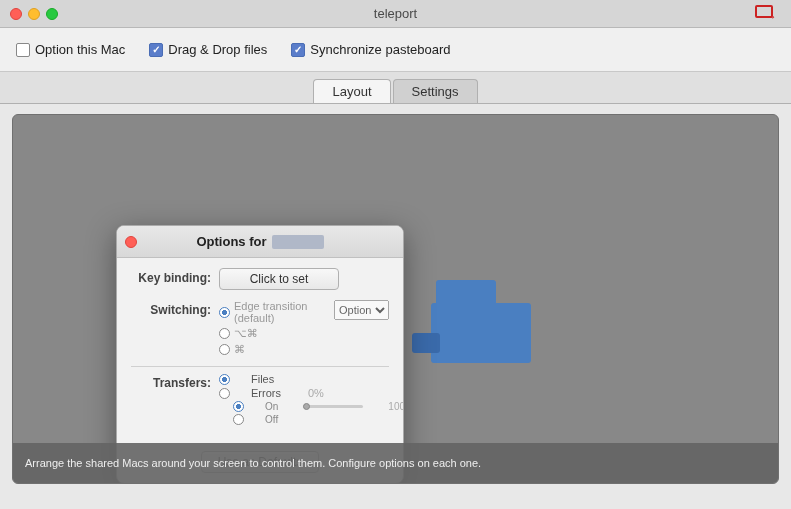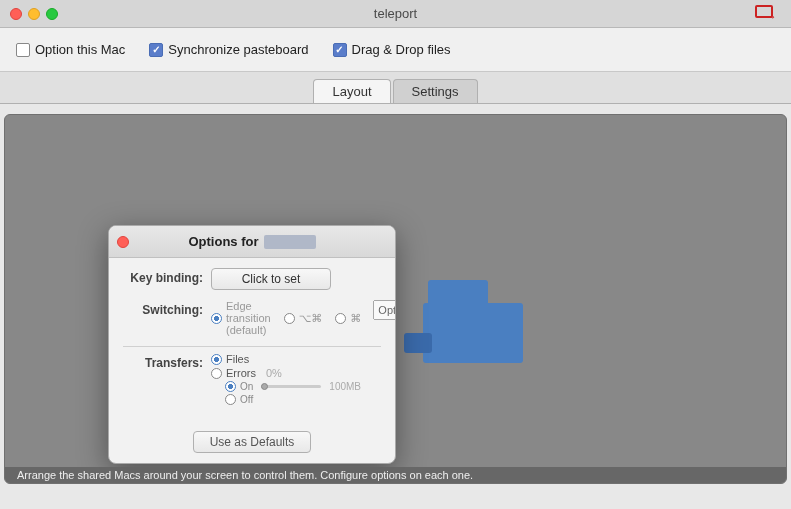--- a/index.html
+++ b/index.html
@@ -128,21 +128,21 @@
     .tab.active {
       background: #f5f5f5;
       border-color: #b0b0b0;
       font-weight: 500;
       text-align: right;
     }
 
     
     .main-content {
       position: relative;
-      margin: 10px 4px;
+      margin: 10px 12px;
       height: 370px;
       background: #888888;
       border-radius: 6px;
       border: 1px solid #707070;
       overflow: hidden;
     }
 
     
     .mac-block {
       position: absolute;
@@ -255,22 +255,22 @@
       padding: 3px 16px;
       font-size: 12px;
       color: #333;
       cursor: pointer;
       min-width: 120px;
       text-align: center;
     }
 
     .radio-group {
       display: flex;
-      flex-direction: row;
-      gap: 13px;
+      flex-direction: column;
+      gap: 3px;
     }
 
     .radio-row {
       display: flex;
       align-items: center;
       gap: 4px;
     }
 
     .radio-dot {
       width: 11px;
@@ -298,21 +298,21 @@
 
     .sub-form {
       display: flex;
       flex-direction: column;
       gap: 2px;
     }
 
     .sub-row {
       display: flex;
       align-items: center;
-      gap: 4px;
+      gap: 21px;
     }
 
     .sub-label {
       font-size: 11px;
       color: #888;
       width: 28px;
     }
 
     .slider-track {
       height: 3px;
@@ -343,21 +343,21 @@
       color: #555;
       cursor: pointer;
     }
 
     
     .status-bar {
       position: absolute;
       bottom: 0;
       left: 0;
       right: 0;
-      height: 16px;
+      height: 40px;
       background: rgba(100, 100, 100, 0.9);
       display: flex;
       align-items: center;
       padding: 0 12px;
     }
 
     .status-text {
       font-size: 11px;
       color: #eee;
     }
@@ -414,25 +414,25 @@
   </div>
 </div>
 
 <div class="toolbar">
   <div class="toolbar-item">
     <div class="checkbox"></div>
     <span class="toolbar-label">Option this Mac</span>
   </div>
   <div class="toolbar-item">
     <div class="checkbox checked"></div>
-    <span class="toolbar-label">Synchronize pasteboard</span>
+    <span class="toolbar-label">Drag &amp; Drop files</span>
   </div>
   <div class="toolbar-item">
     <div class="checkbox checked"></div>
-    <span class="toolbar-label">Drag &amp; Drop files</span>
+    <span class="toolbar-label">Synchronize pasteboard</span>
   </div>
 </div>
 
 <div class="tab-bar">
   <div class="tab active">Layout</div>
   <div class="tab">Settings</div>
 </div>
 
 <div class="main-content">
 

